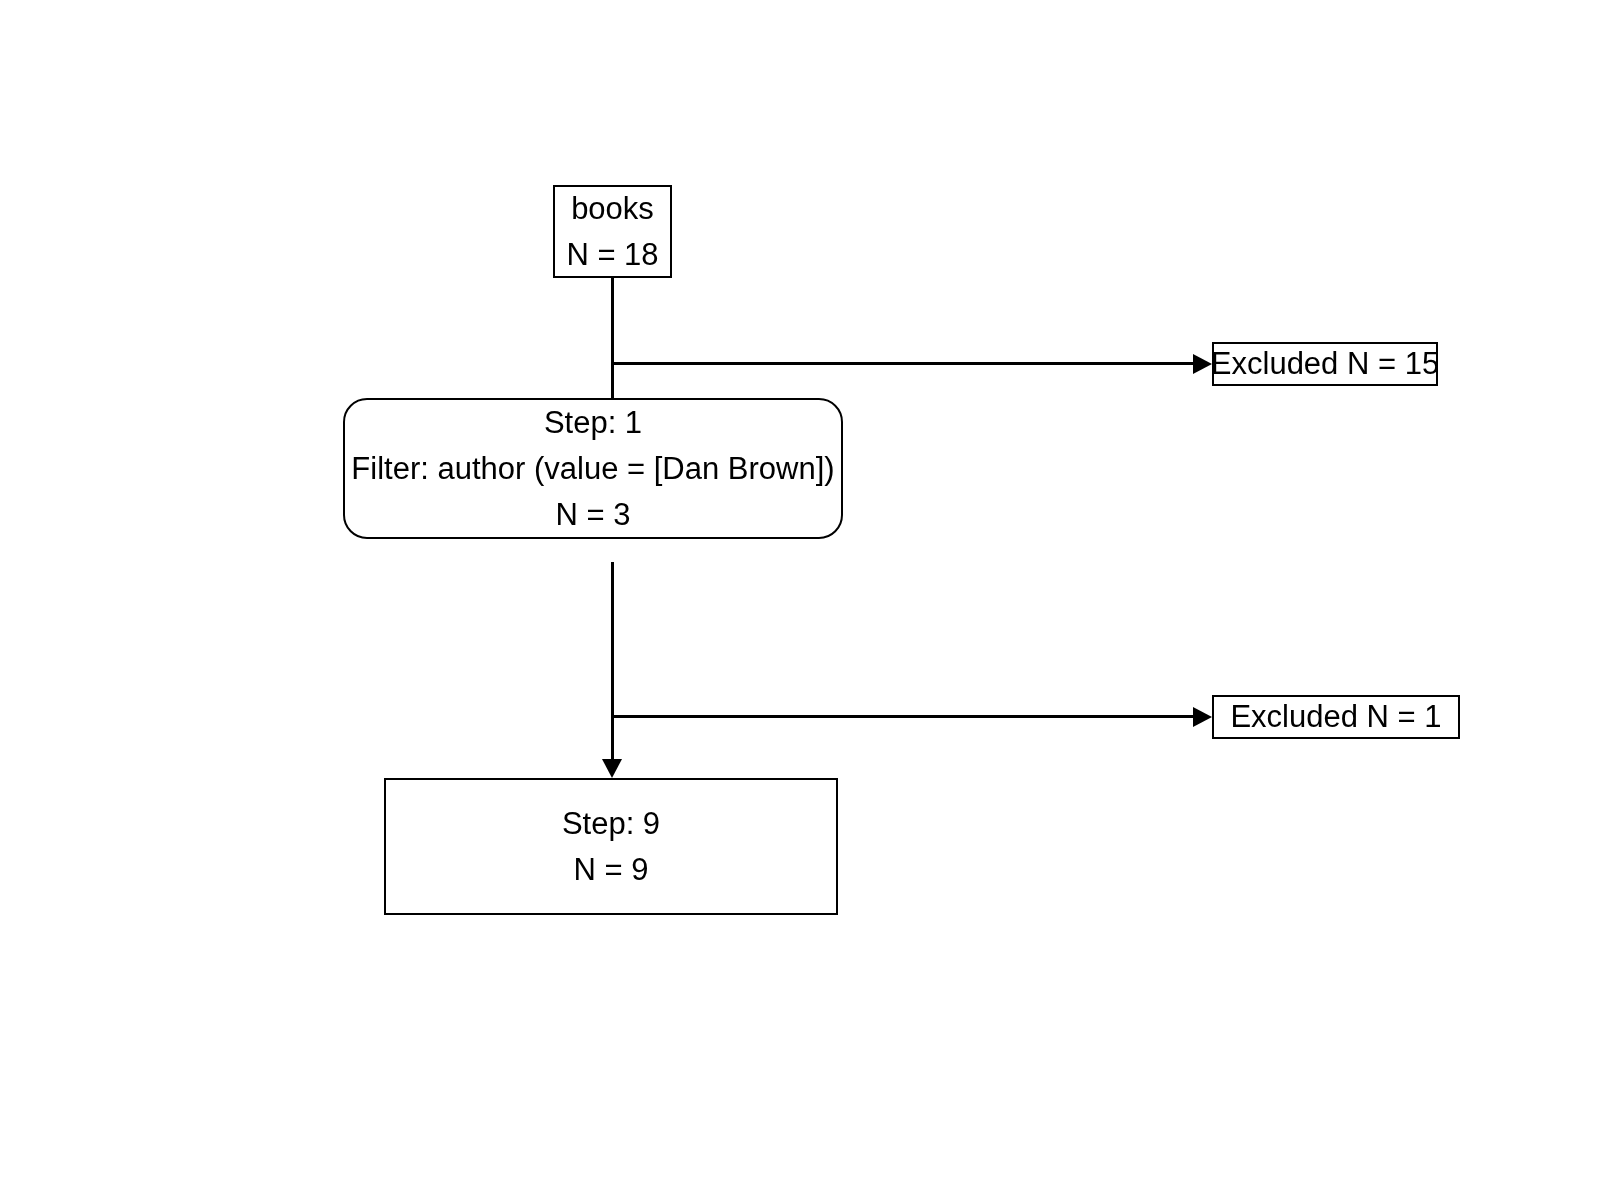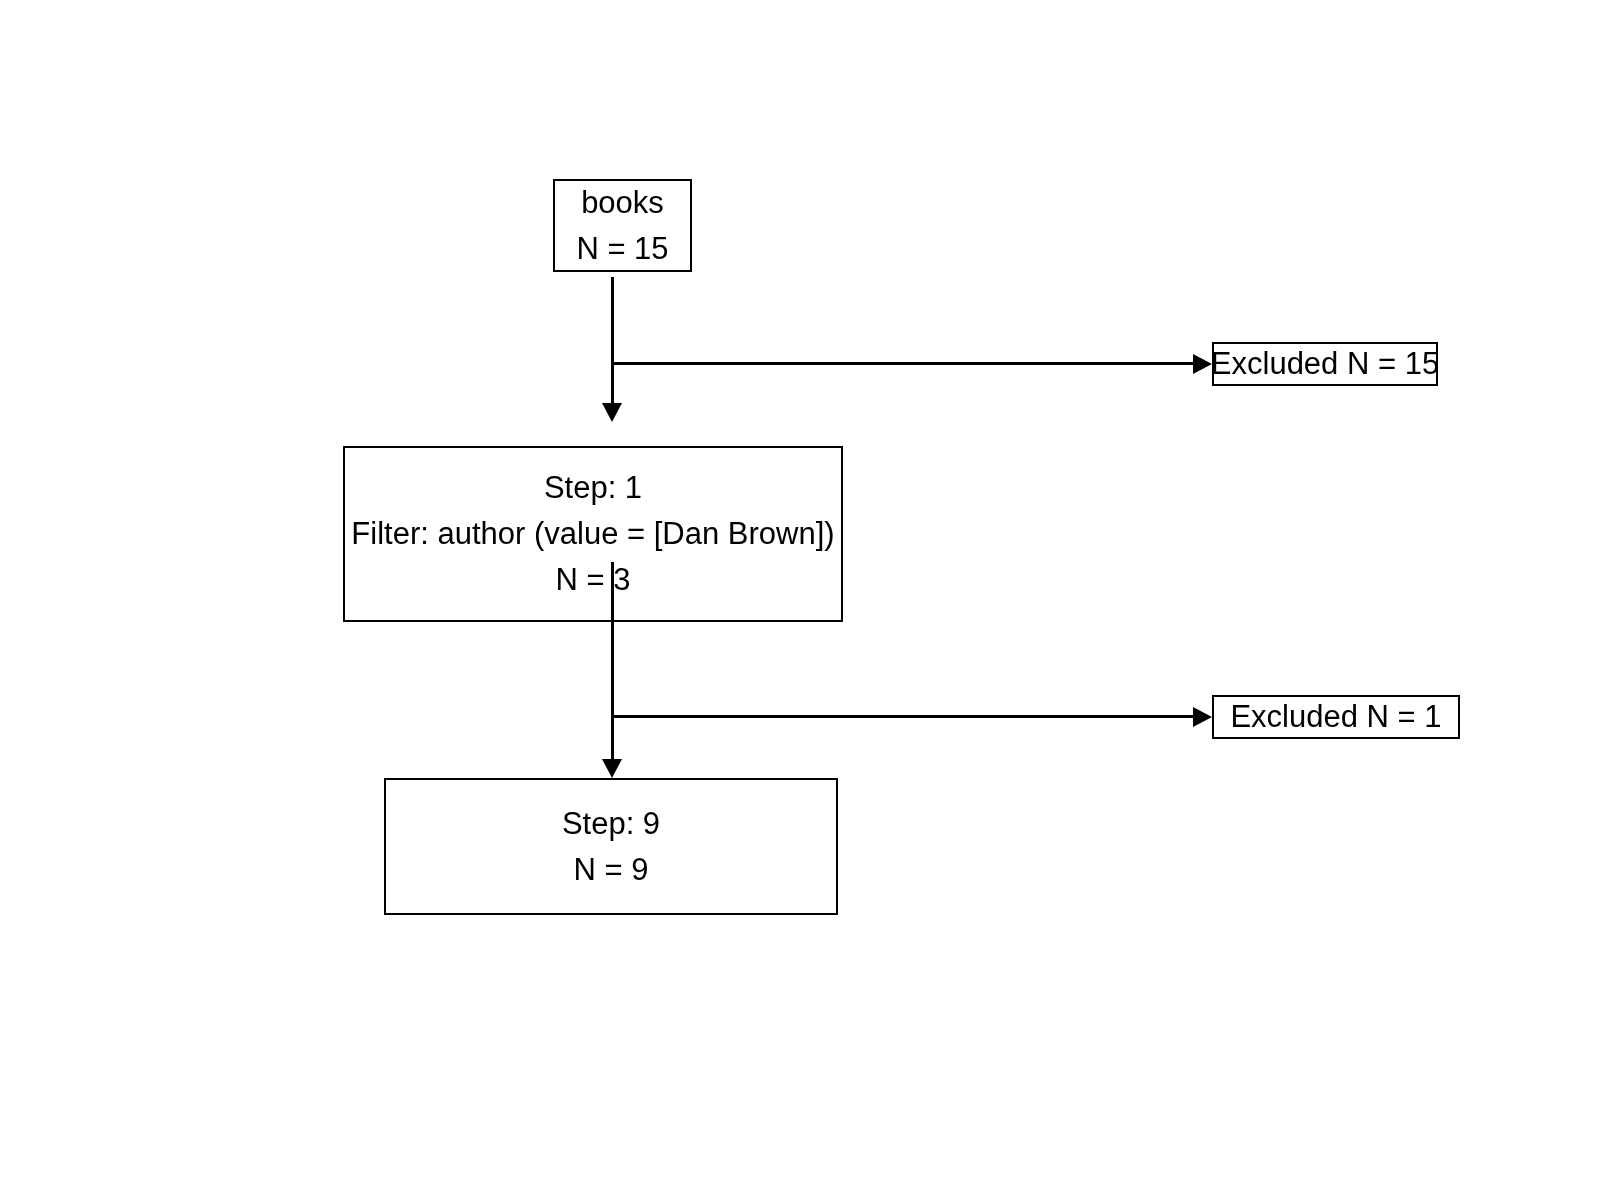--- a/index.html
+++ b/index.html
@@ -27,22 +27,22 @@
     background: #ffffff;
     display: flex;
     flex-direction: column;
     align-items: center;
     justify-content: center;
     text-align: center;
     font-size: 31px;
     line-height: 46px;
     white-space: nowrap;
   }
-  #box-source { left: 553px; top: 179px; width: 139px; height: 93px; }
-  #box-step1  { left: 343px; top: 446px; width: 500px; height: 176px; }
+  #box-source { left: 553px; top: 185px; width: 119px; height: 93px; }
+  #box-step1  { left: 343px; top: 398px; width: 500px; height: 141px; border-radius: 24px; }
   #box-excl1  { left: 1212px; top: 342px; width: 226px; height: 44px; }
   #box-step2  { left: 384px; top: 778px; width: 454px; height: 137px; }
   #box-excl2  { left: 1212px; top: 695px; width: 248px; height: 44px; }
 
   .connector {
     position: absolute;
     background: #000000;
   }
   #line-v1 { left: 611px; top: 277px; width: 3px; height: 130px; }
   #line-h1 { left: 611px; top: 362px; width: 585px; height: 3px; }
@@ -68,21 +68,21 @@
   #arrow-into-step2 { left: 602px; top: 759px; }
   #arrow-into-excl2 { left: 1193px; top: 707px; }
 </style>
 </head>
 <body>
 
 <div class="canvas">
 
   <div class="node" id="box-source">
     <div>books</div>
-    <div>N = 15</div>
+    <div>N = 18</div>
   </div>
 
   <div class="connector" id="line-v1"></div>
   <div class="arrow-down" id="arrow-into-step1"></div>
 
   <div class="connector" id="line-h1"></div>
   <div class="arrow-right" id="arrow-into-excl1"></div>
 
   <div class="node" id="box-excl1">
     <div>Excluded N = 15</div>

